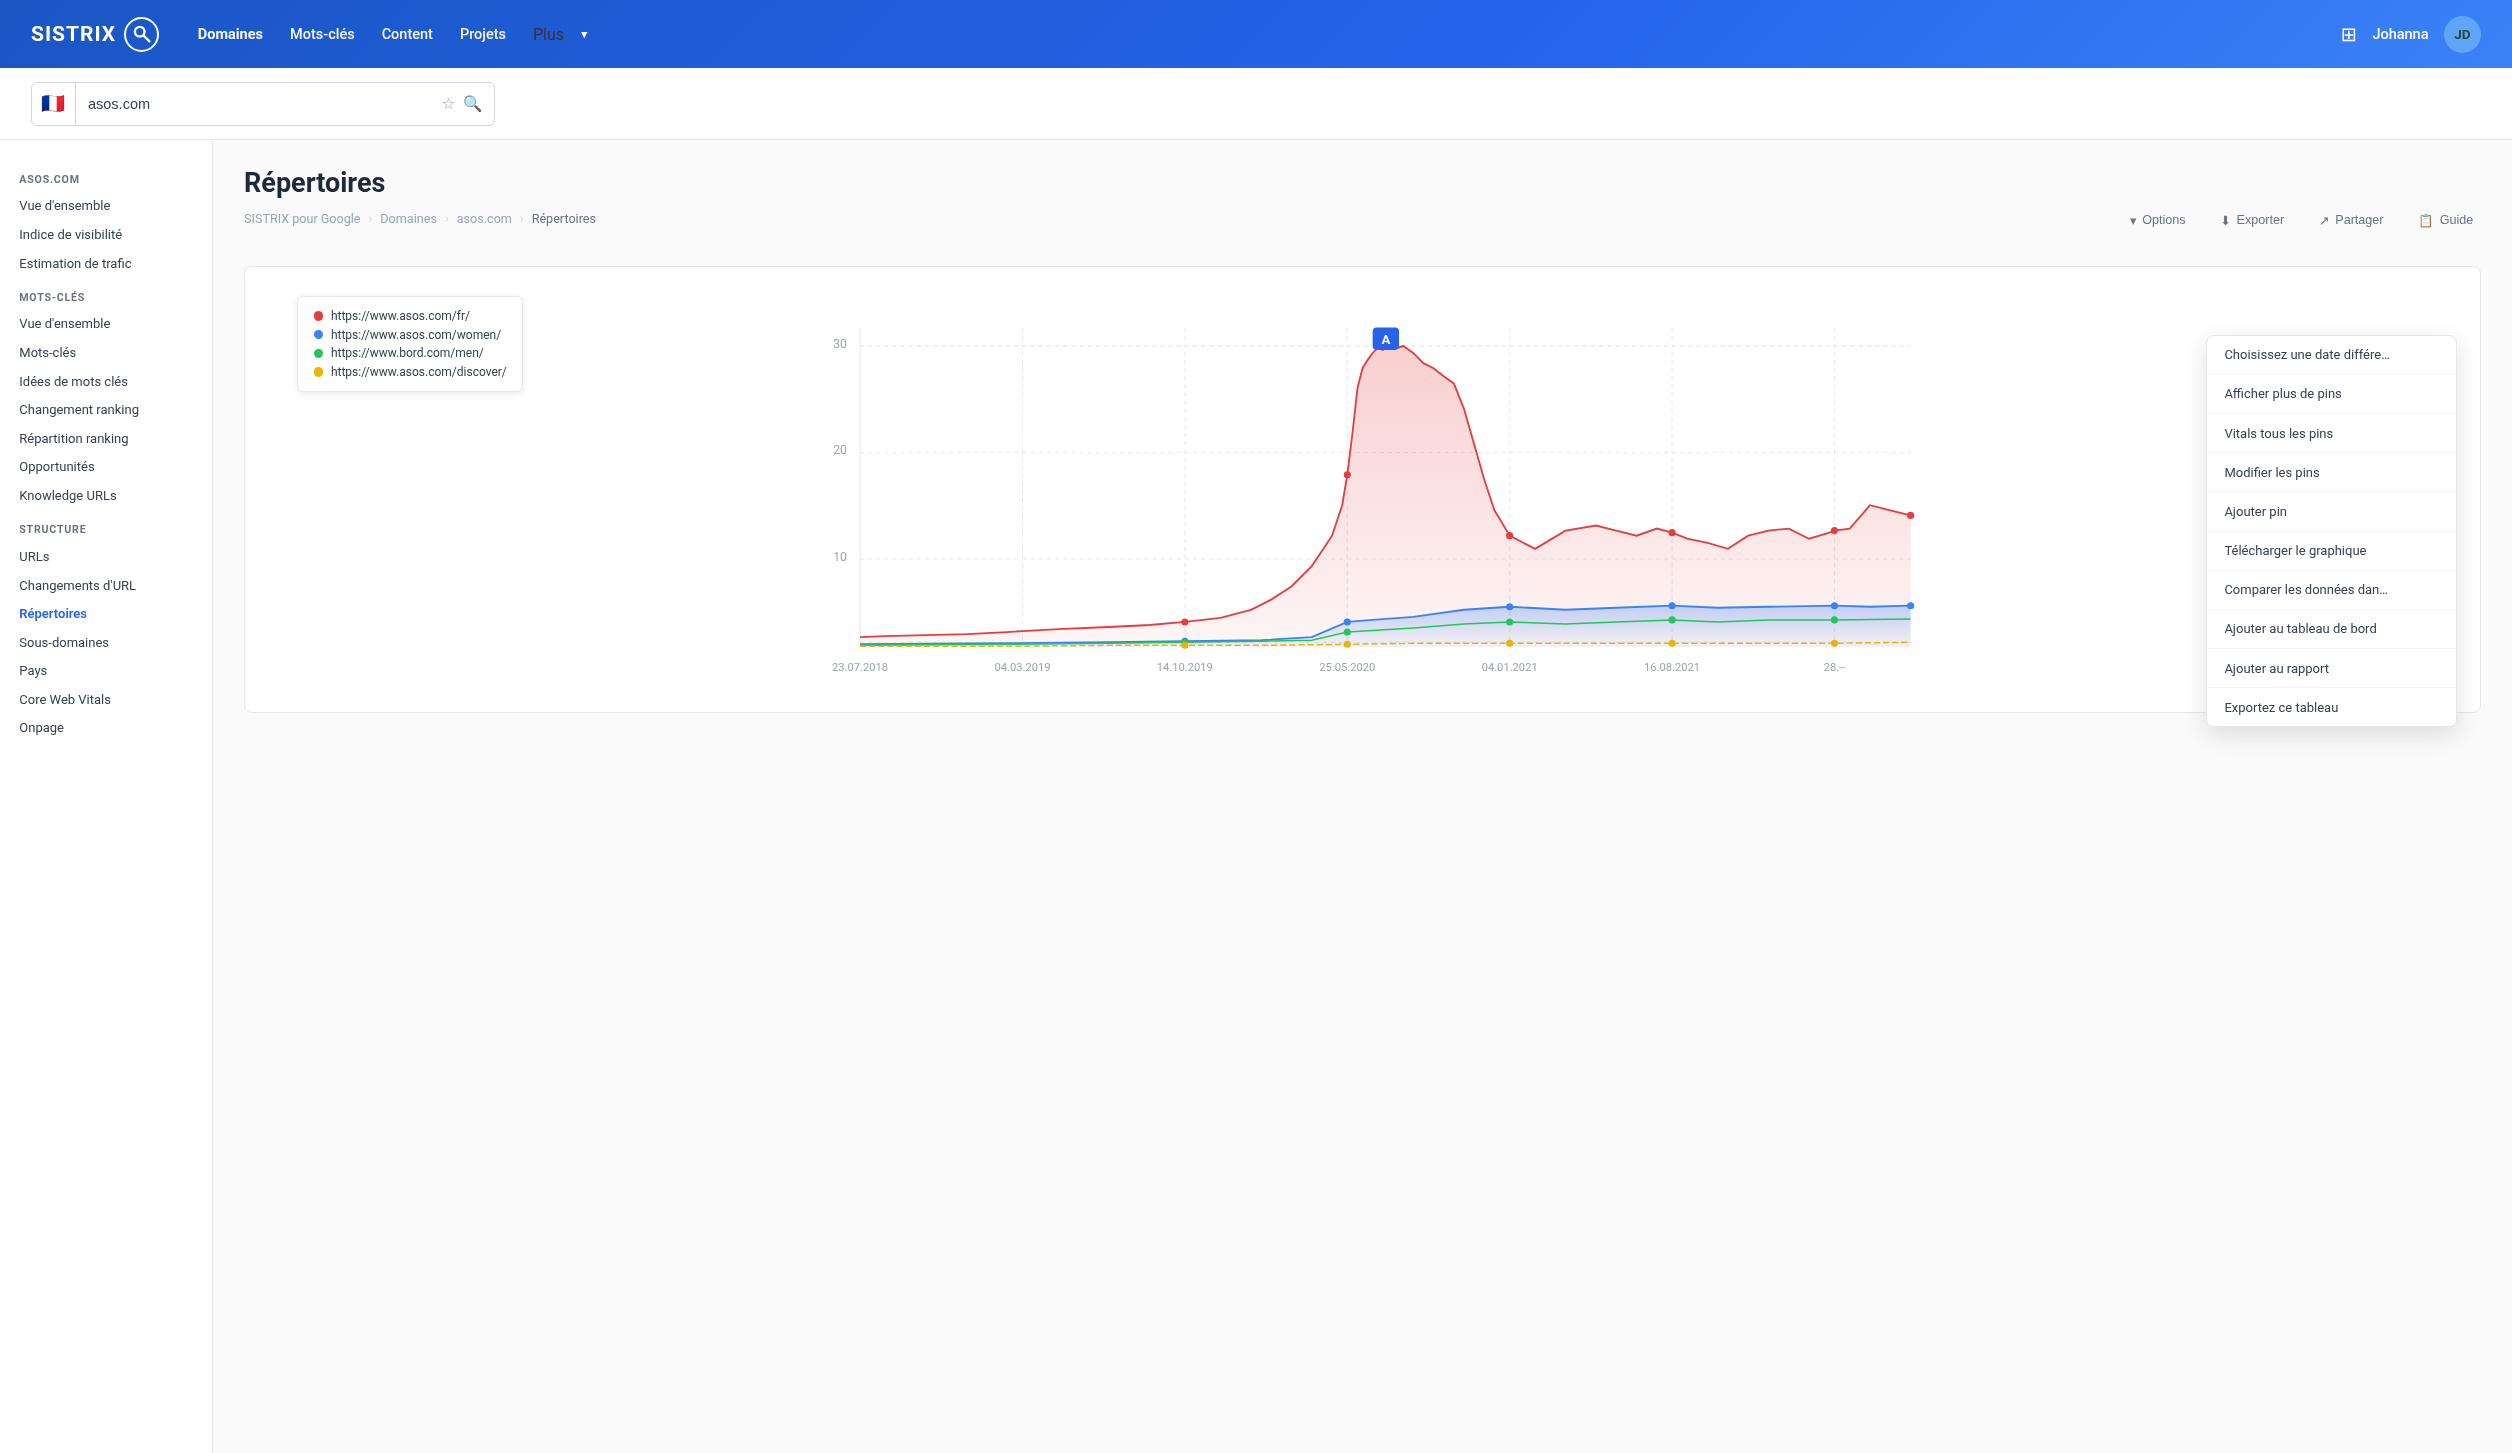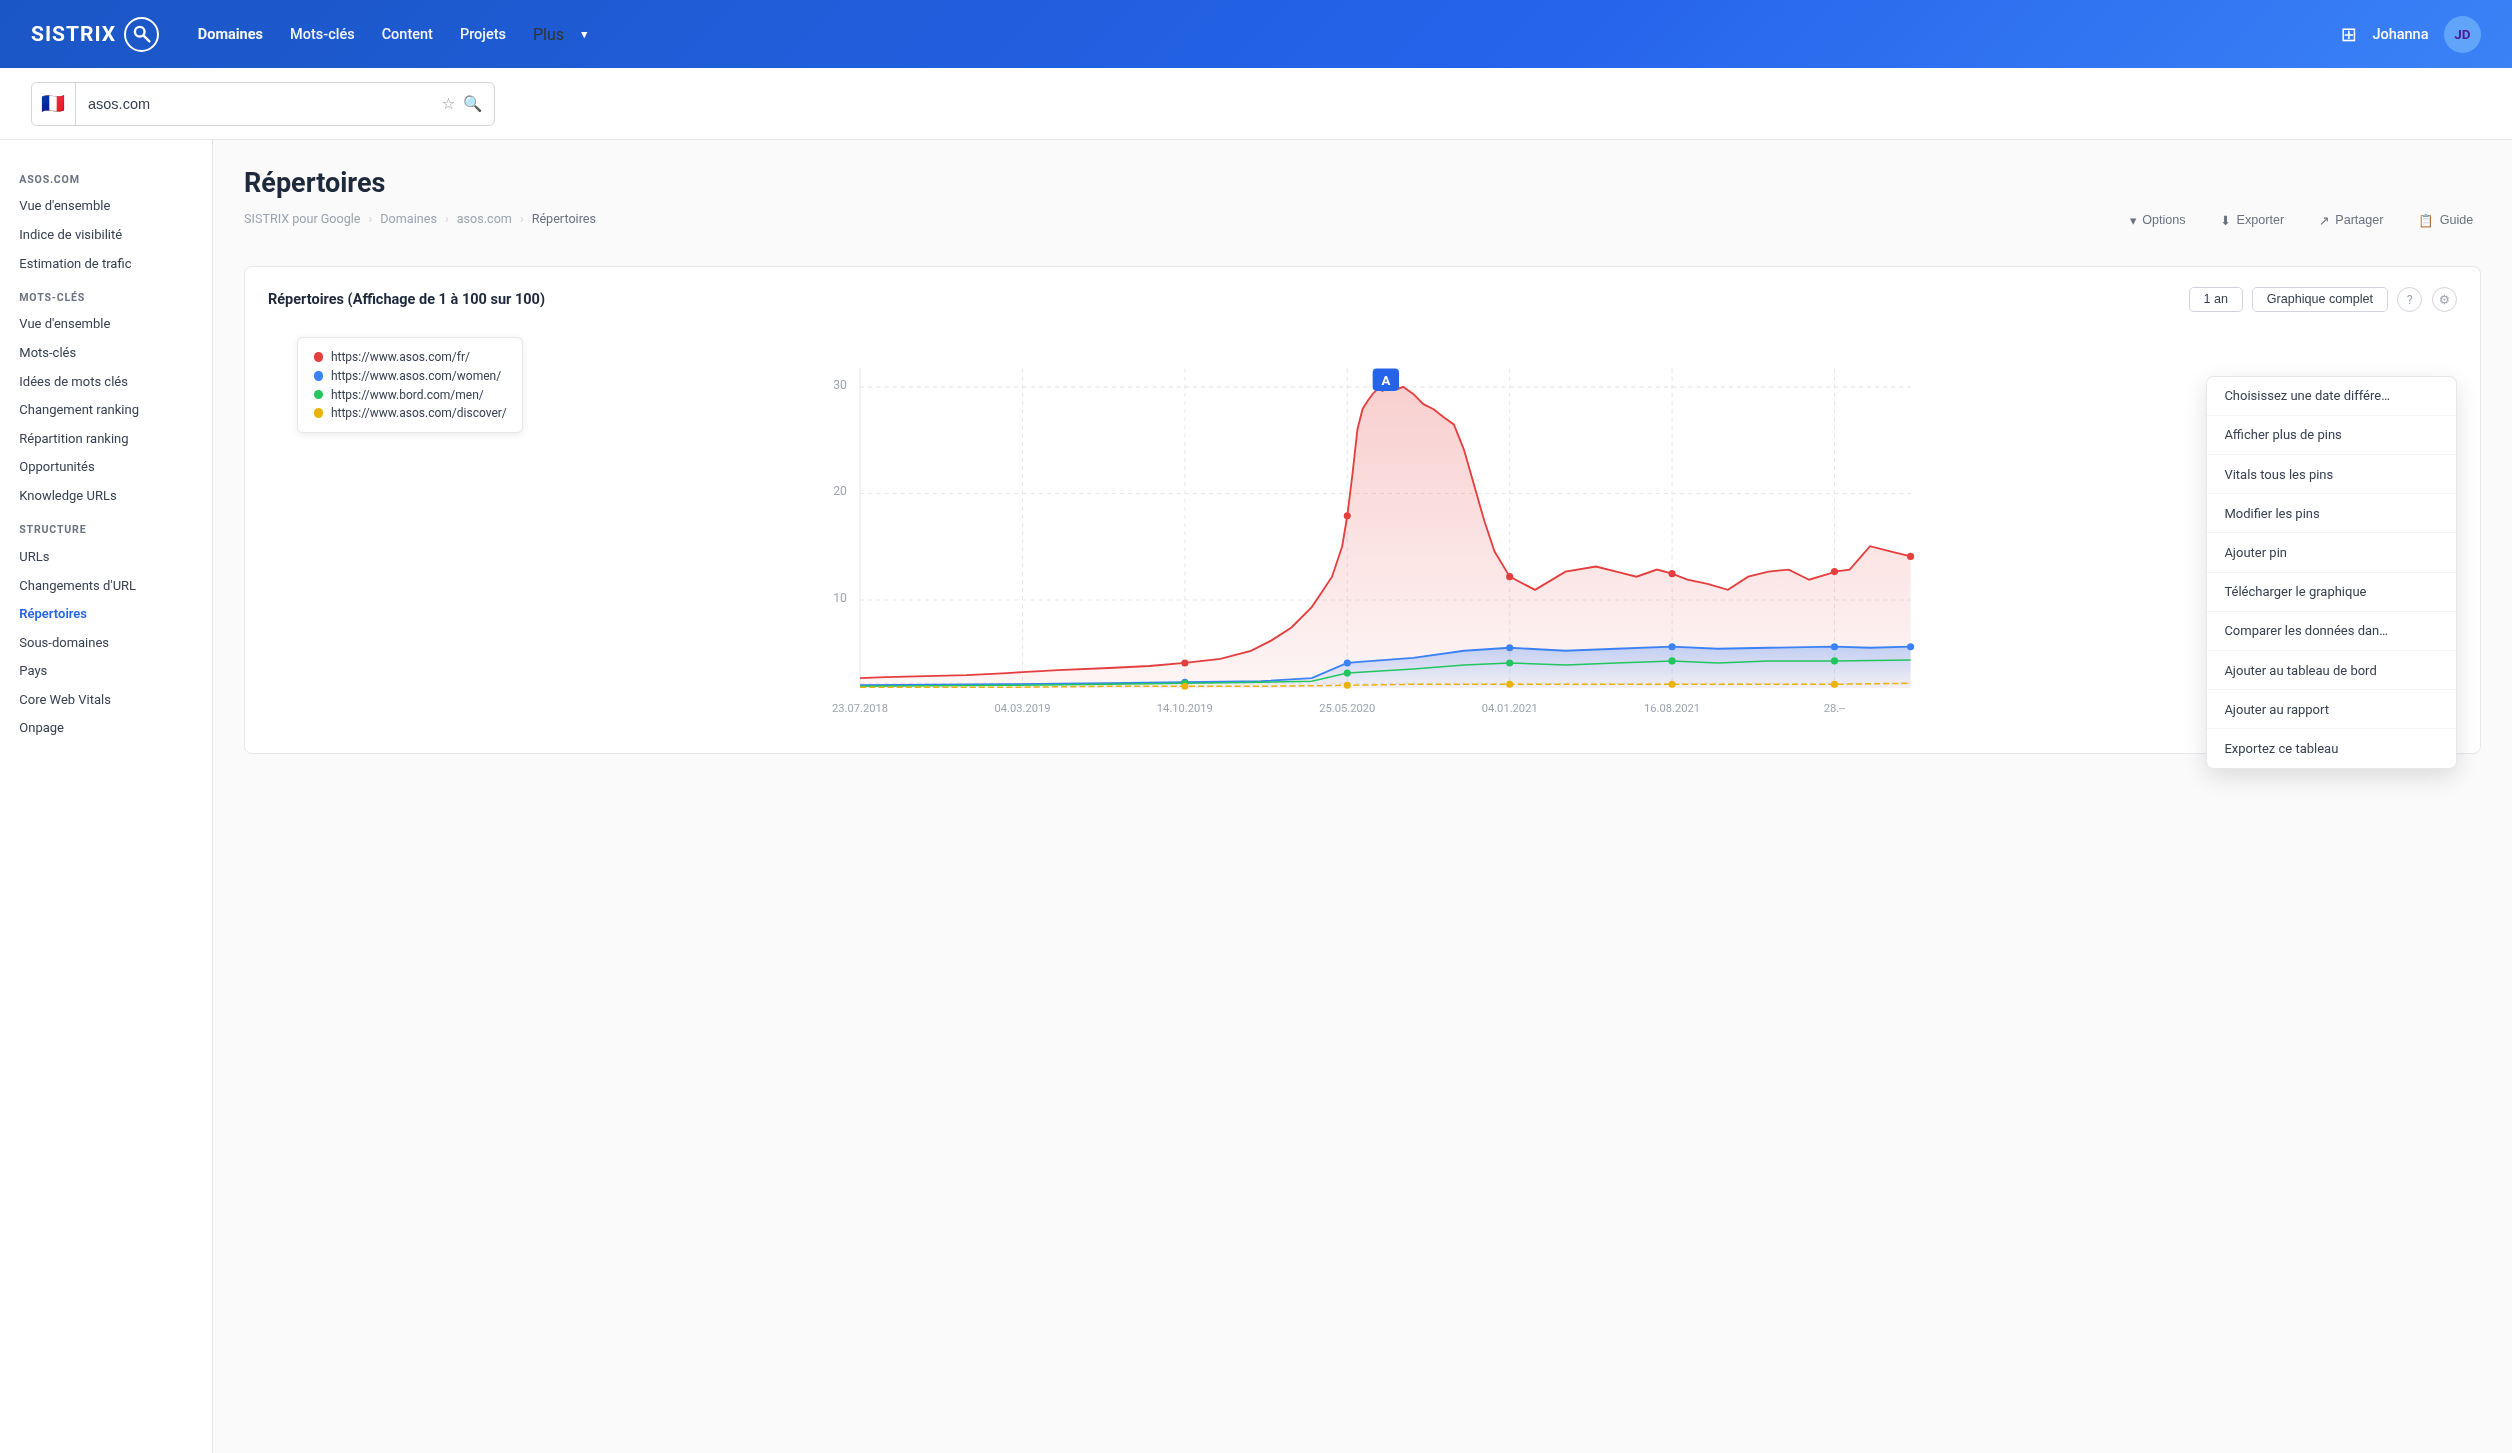--- a/index.html
+++ b/index.html
@@ -69,21 +69,21 @@
       font-weight: 500;
     }
     .avatar {
       width: 37px;
       height: 37px;
       background: #60a5fa;
       border-radius: 50%;
       display: flex;
       align-items: center;
       justify-content: center;
-      color: #4c1d95;
+      color: #14532d;
       font-weight: 700;
       font-size: 13.5px;
     }
 
     
     .search-bar {
       background: white;
       padding: 13.5px 31px;
       border-bottom: 1px solid #e5e7eb;
     }
@@ -438,29 +438,20 @@
           <span>Partager</span>
         </button>
         <button class="toolbar-btn">
           <span>📋</span>
           <span>Guide</span>
         </button>
       </div>
     </div>
 
     <div class="chart-box">
-      <div class="chart-header">
-        <span class="chart-title">Répertoires (Affichage de 1 à 100 sur 100)</span>
-        <div class="chart-controls">
-          <button class="btn-period">1 an</button>
-          <button class="btn-full">Graphique complet</button>
-          <div class="icon-circle">?</div>
-          <div class="icon-circle">⚙</div>
-        </div>
-      </div>
 
       <div class="chart-area">
 
         
         <div class="legend">
           <div class="legend-item">
             <div class="legend-dot" style="background:#e53e3e;"></div>
             <span>https://www.asos.com/fr/</span>
           </div>
           <div class="legend-item">

